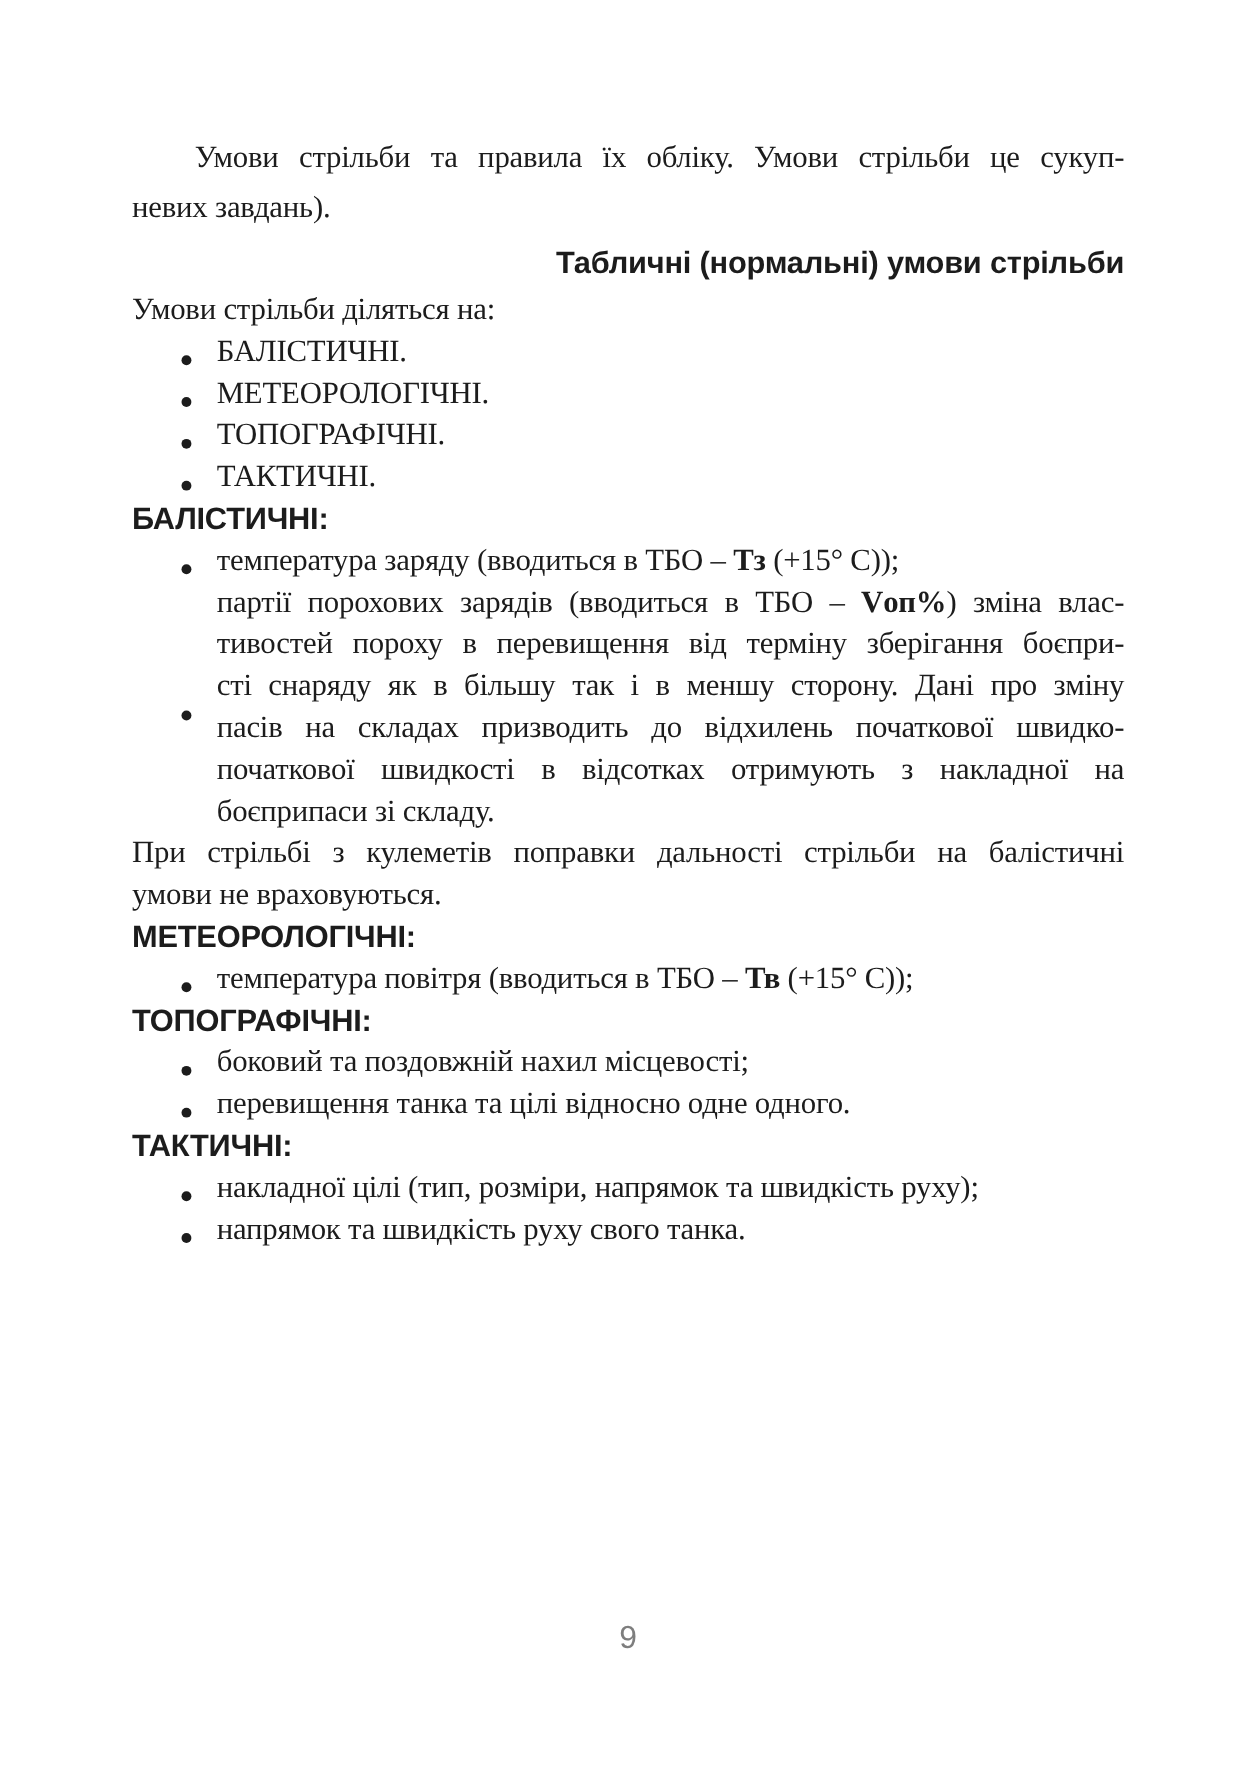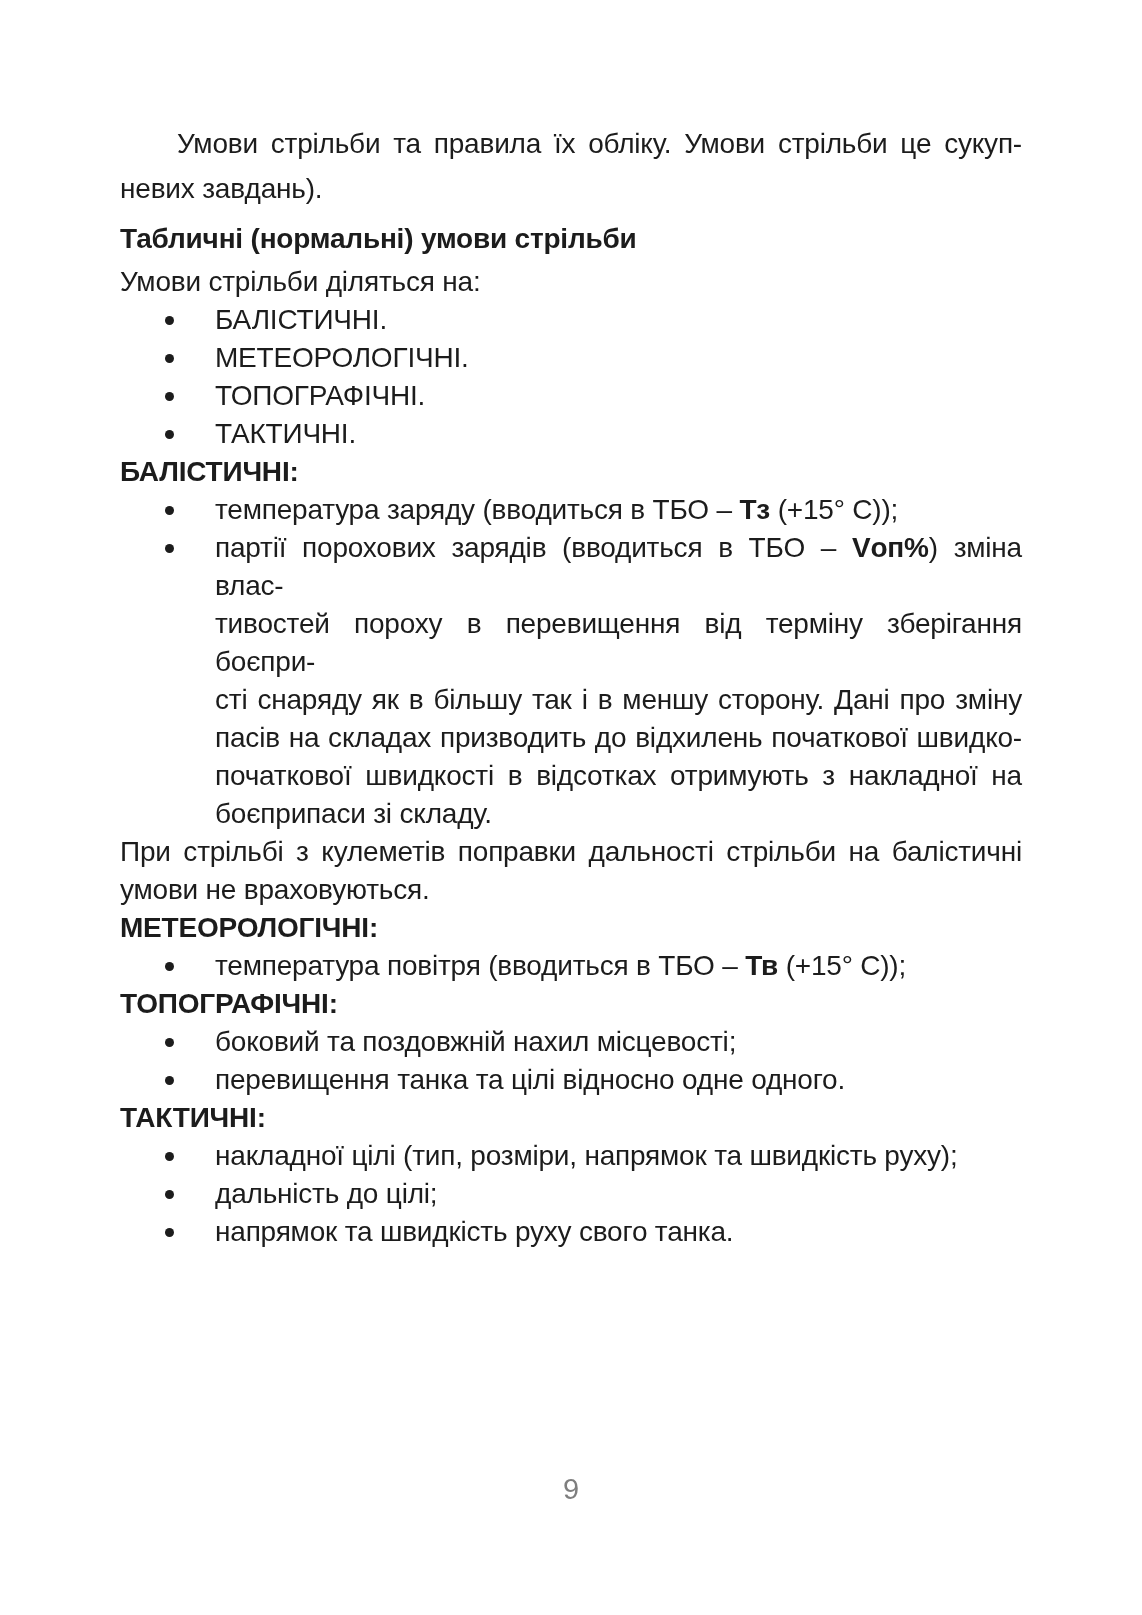--- a/index.html
+++ b/index.html
@@ -20,32 +20,32 @@
     position: absolute;
     left: 120px;
     top: 121px;
     width: 902px;
     font-size: 28px;
     letter-spacing: -0.2px;
     line-height: 38px;
   }
   .block { margin: 0; }
   .para.lead { line-height: 45px; margin-bottom: 8px; }
-  .line { white-space: normal; }
+  .line { white-space: normal; font-family: Liberation Serif, serif; }
   .line.j { text-align: justify; text-align-last: justify; }
   .line.ind { text-indent: 57px; }
   .h-center {
-    text-align: left;
+    text-align: right;
     font-weight: bold;
     line-height: 40px;
     margin: 2px 0 4px 0;
   }
   .h-section { font-weight: bold; }
   .b { font-weight: bold; }
-  .li { display: flex; align-items: flex-start; gap: 18px; }
+  .li { display: flex; align-items: center; }
   .dot {
     flex: 0 0 auto;
     width: 9px;
     height: 9px;
     border-radius: 50%;
     background: #1c1c1c;
     margin: 15px 0 0 45px;
   }
   .li-body {
     flex: 1 1 auto;
@@ -153,25 +153,19 @@
       <div class="block ul">
         <div class="li">
           <span class="dot"></span>
           <div class="li-body">
             <div class="line"><span class="run">накладної цілі (тип, розміри, напрямок та швидкість руху);</span></div>
           </div>
         </div>
         <div class="li">
           <span class="dot"></span>
           <div class="li-body">
-            <div class="line"><span class="run">дальність до цілі;</span></div>
-          </div>
-        </div>
-        <div class="li">
-          <span class="dot"></span>
-          <div class="li-body">
             <div class="line"><span class="run">напрямок та швидкість руху свого танка.</span></div>
           </div>
         </div>
       </div>
     </div>
   <div class="page-number">9</div>
 </div>
 
 </body></html>

